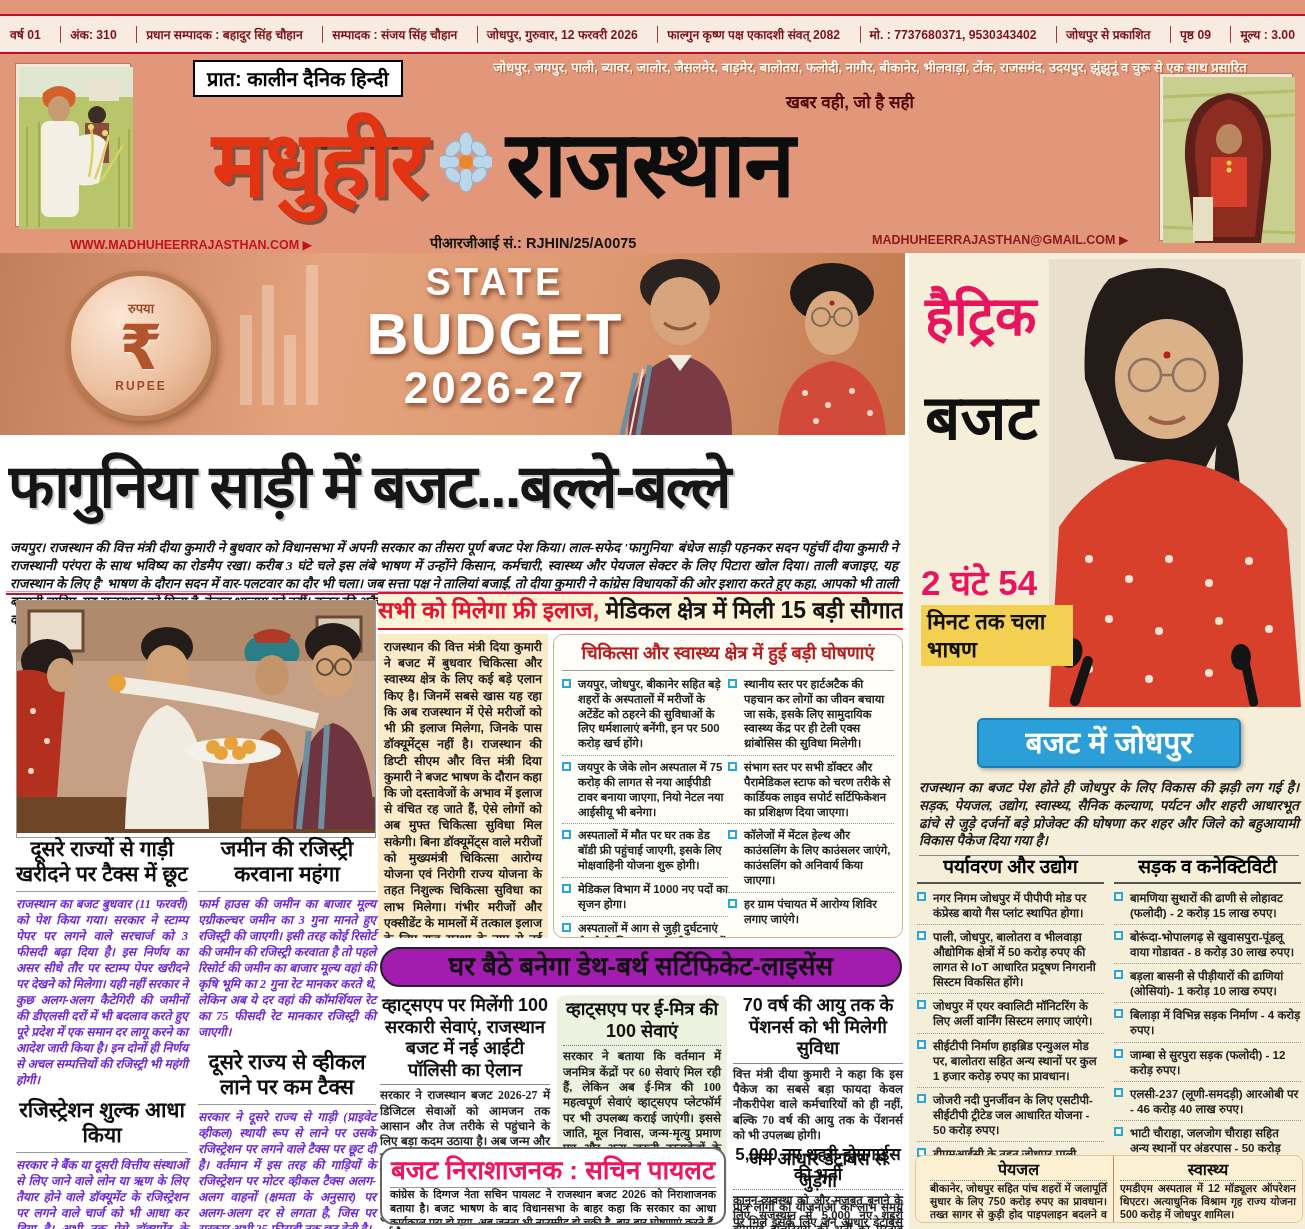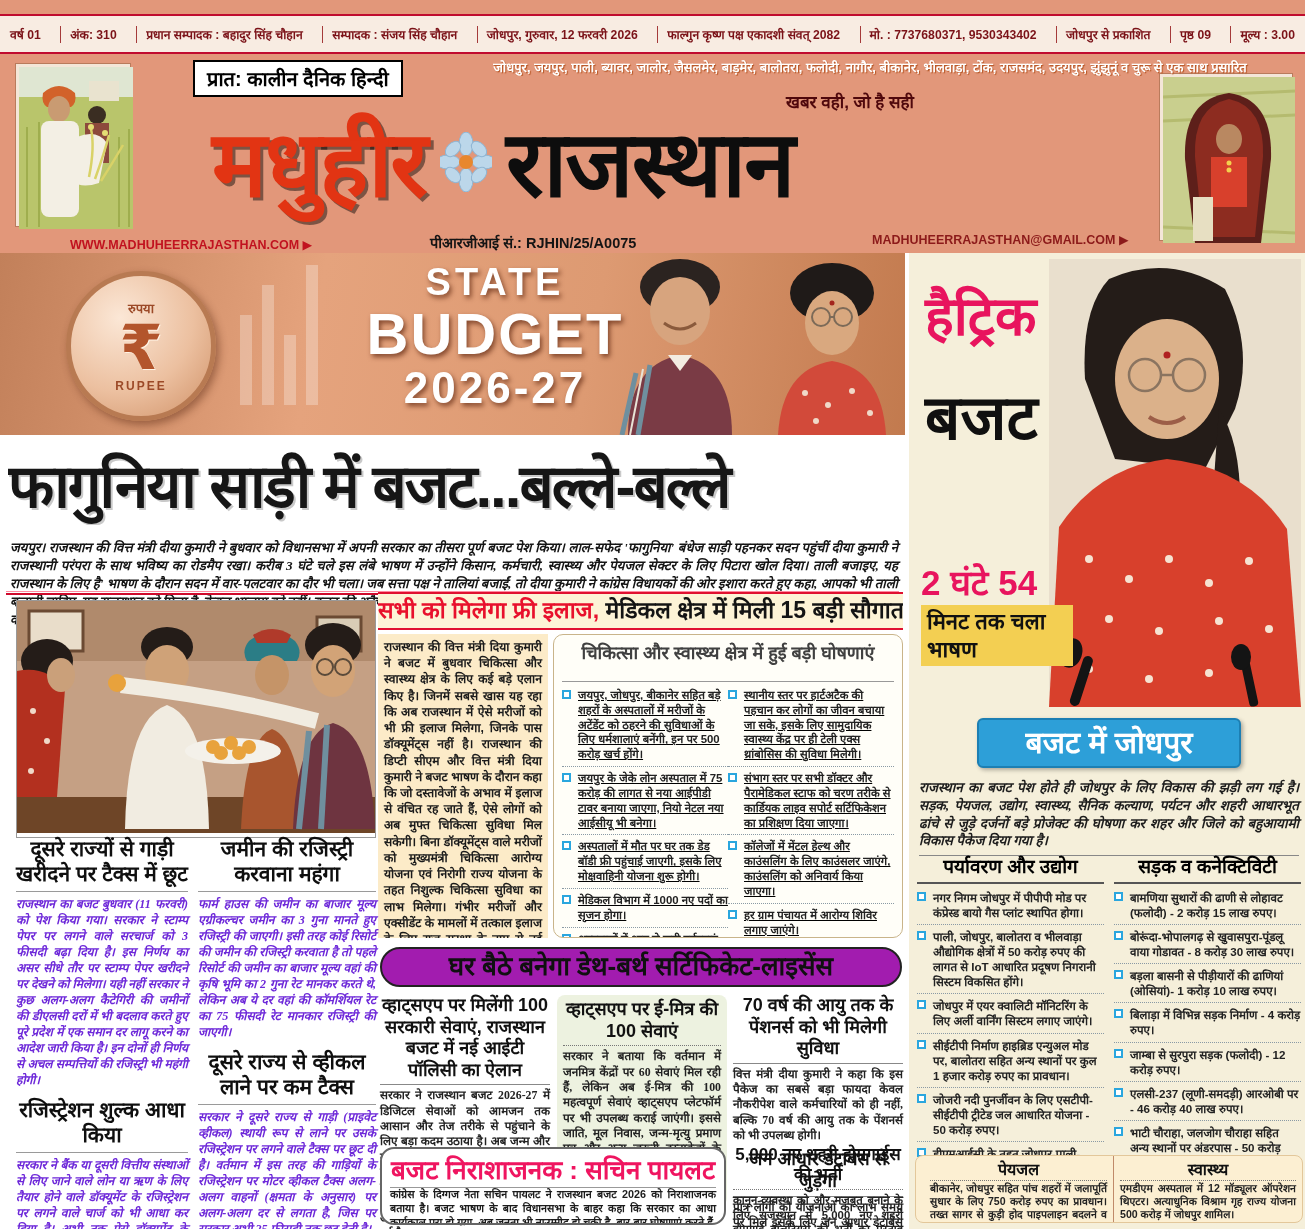--- a/index.html
+++ b/index.html
@@ -101,23 +101,23 @@
   #med-header { position:absolute; left:378px; top:157px; width:525px; height:38px;
     background:#fdf3d6; border-top:2.5px solid #e01030; border-bottom:2.5px solid #e01030;
     text-align:center; line-height:33px; white-space:nowrap; overflow:hidden; }
   #med-title-red { font-size:23px; font-weight:900; color:#e8102c; }
   #med-title-black { font-size:23px; font-weight:900; color:#141414; }
   #med-article { position:absolute; left:378px; top:199px; width:170px; height:304px;
     background:#fcebc8; padding:5px 6px; font-size:12.2px; font-weight:bold; color:#1b1b1b;
     text-align:justify; line-height:1.33; overflow:hidden; }
   #med-box { position:absolute; left:553px; top:199px; width:350px; height:304px;
     background:#fffef8; border:1px solid #c9b48a; border-radius:10px; padding:5px 8px; overflow:hidden; }
-  #med-box-title { text-align:center; font-size:18px; font-weight:900; color:#404040;
-    border-bottom:1.5px solid #999; padding-bottom:17px; margin-bottom:2px; white-space:nowrap; overflow:hidden; }
-  #med-cols { display:flex; gap:0;text-decoration:underline; }
+  #med-box-title { text-align:center; font-size:18px; font-weight:900; color:#b91c1c;
+    border-bottom:1.5px solid #999; padding-bottom:6px; margin-bottom:2px; white-space:nowrap; overflow:hidden; }
+  #med-cols { display:flex; gap:0; }
   .med-col { width:50%; }
   .med-col .bullet-item { font-size:11.4px; }
 
   
   #svc-banner { position:absolute; left:380px; top:512px; width:522px; height:40px;
     border:2px solid #222; border-radius:20px; background:#a21caf; text-align:center;
     font-size:26px; font-weight:900; color:#101010; line-height:35px; white-space:nowrap; overflow:hidden; }
   .svc-head { text-align:center; font-size:18px; font-weight:900; color:#111; line-height:1.2;
     border-bottom:1.5px solid #888; padding-bottom:3px; margin-bottom:3px; }
   .svc-body { font-size:11.8px; font-weight:bold; color:#222; text-align:justify; line-height:1.3;

